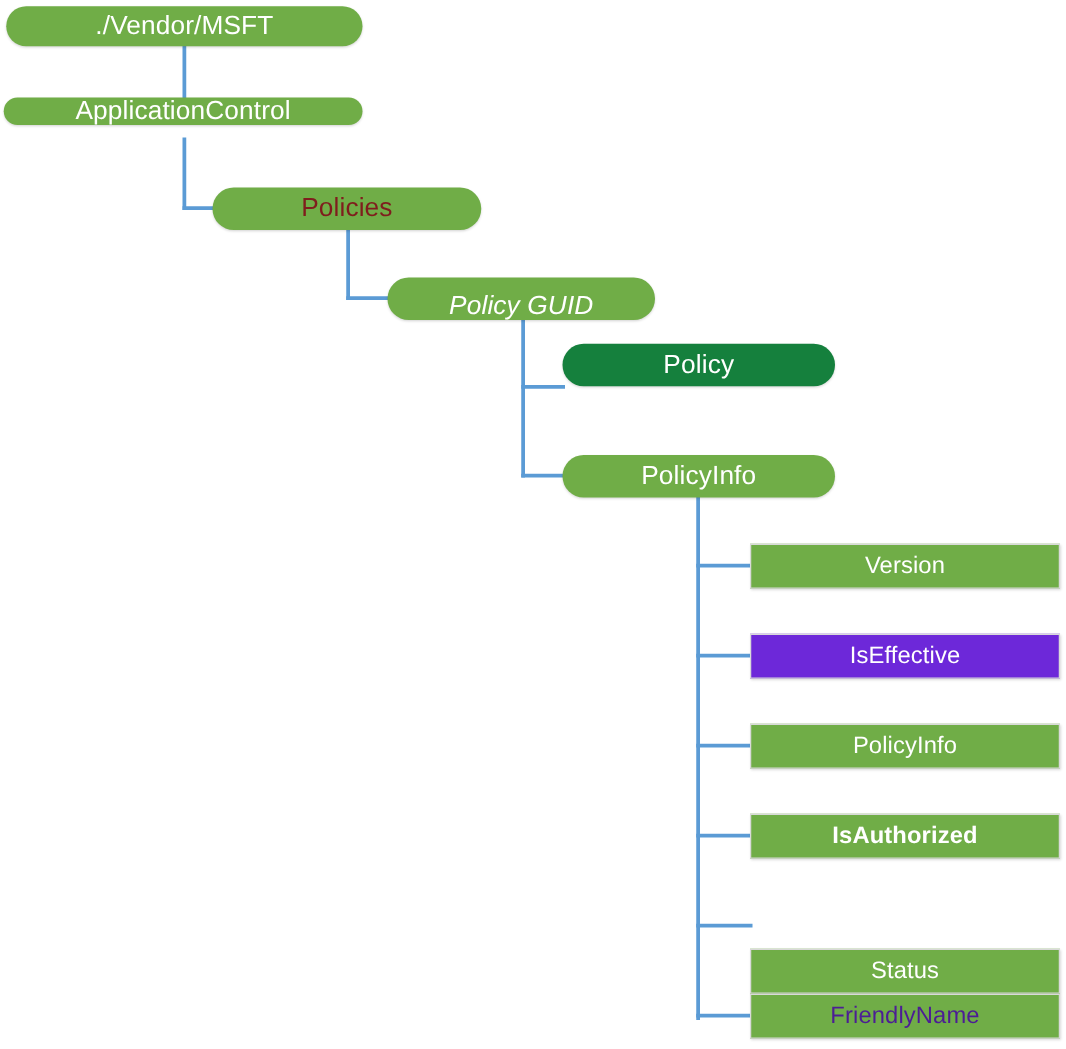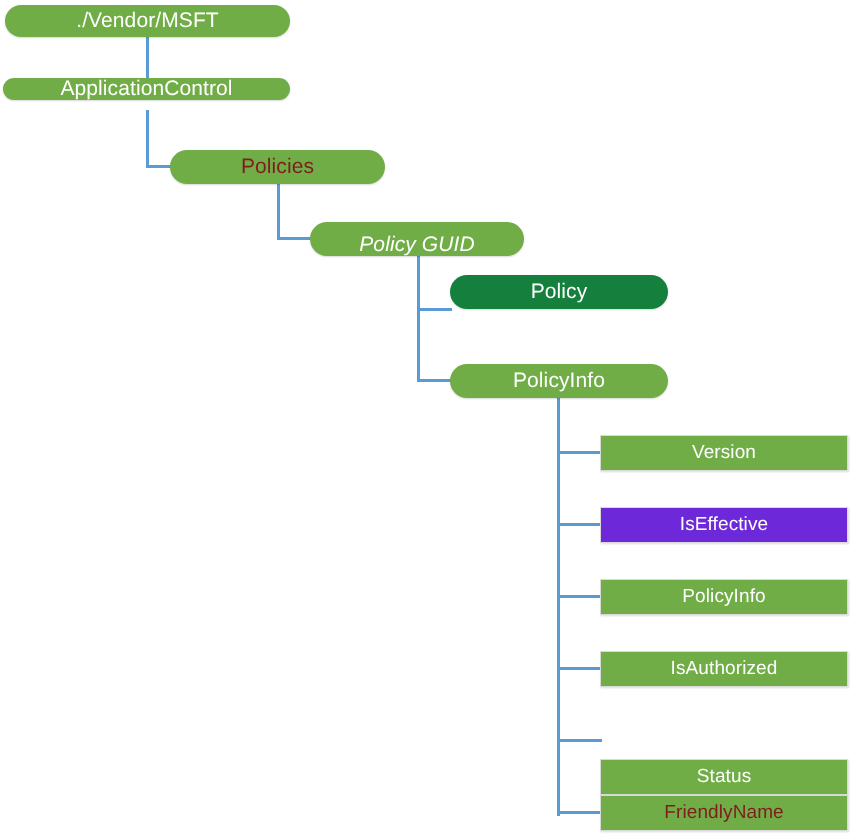--- a/index.html
+++ b/index.html
@@ -107,23 +107,23 @@
       </div>
       <div class="node leaf" style="left: 600px; top: 435px; width: 248px; height: 36px; background: rgb(112, 173, 71); color: rgb(255, 255, 255); border-color: rgb(217, 217, 217);">
         <span class="node-label">Version</span>
       </div>
       <div class="node leaf" style="left: 600px; top: 507px; width: 248px; height: 36px; background: #6d28d9; color: rgb(255, 255, 255); border-color: rgb(217, 217, 217);">
         <span class="node-label">IsEffective</span>
       </div>
       <div class="node leaf" style="left: 600px; top: 579px; width: 248px; height: 36px; background: rgb(112, 173, 71); color: rgb(255, 255, 255); border-color: rgb(217, 217, 217);">
         <span class="node-label">PolicyInfo</span>
       </div>
-      <div class="node leaf" style="left: 600px; top: 651px; width: 248px; height: 36px; background: rgb(112, 173, 71); color: rgb(255, 255, 255); border-color: rgb(217, 217, 217);">
+      <div class="node leaf" style="left: 600px; top: 651px; width: 248px; height: 36px; background: rgb(112, 173, 71); color: rgb(255, 255, 255); border-color: rgb(217, 217, 217); font-weight: bold;">
         <span class="node-label">IsAuthorized</span>
       </div>
       <div class="node leaf" style="left: 600px; top: 723px; width: 248px; height: 36px; background: rgb(112, 173, 71); color: rgb(255, 255, 255); border-color: rgb(217, 217, 217); margin-top: 36px;">
         <span class="node-label">Status</span>
       </div>
-      <div class="node leaf" style="left: 600px; top: 795px; width: 248px; height: 36px; background: rgb(112, 173, 71); color: #7f1d1d; border-color: rgb(217, 217, 217);">
+      <div class="node leaf" style="left: 600px; top: 795px; width: 248px; height: 36px; background: rgb(112, 173, 71); color: #4c1d95; border-color: rgb(217, 217, 217);">
         <span class="node-label">FriendlyName</span>
       </div>
     </div>
 </div>
 
 </body></html>

